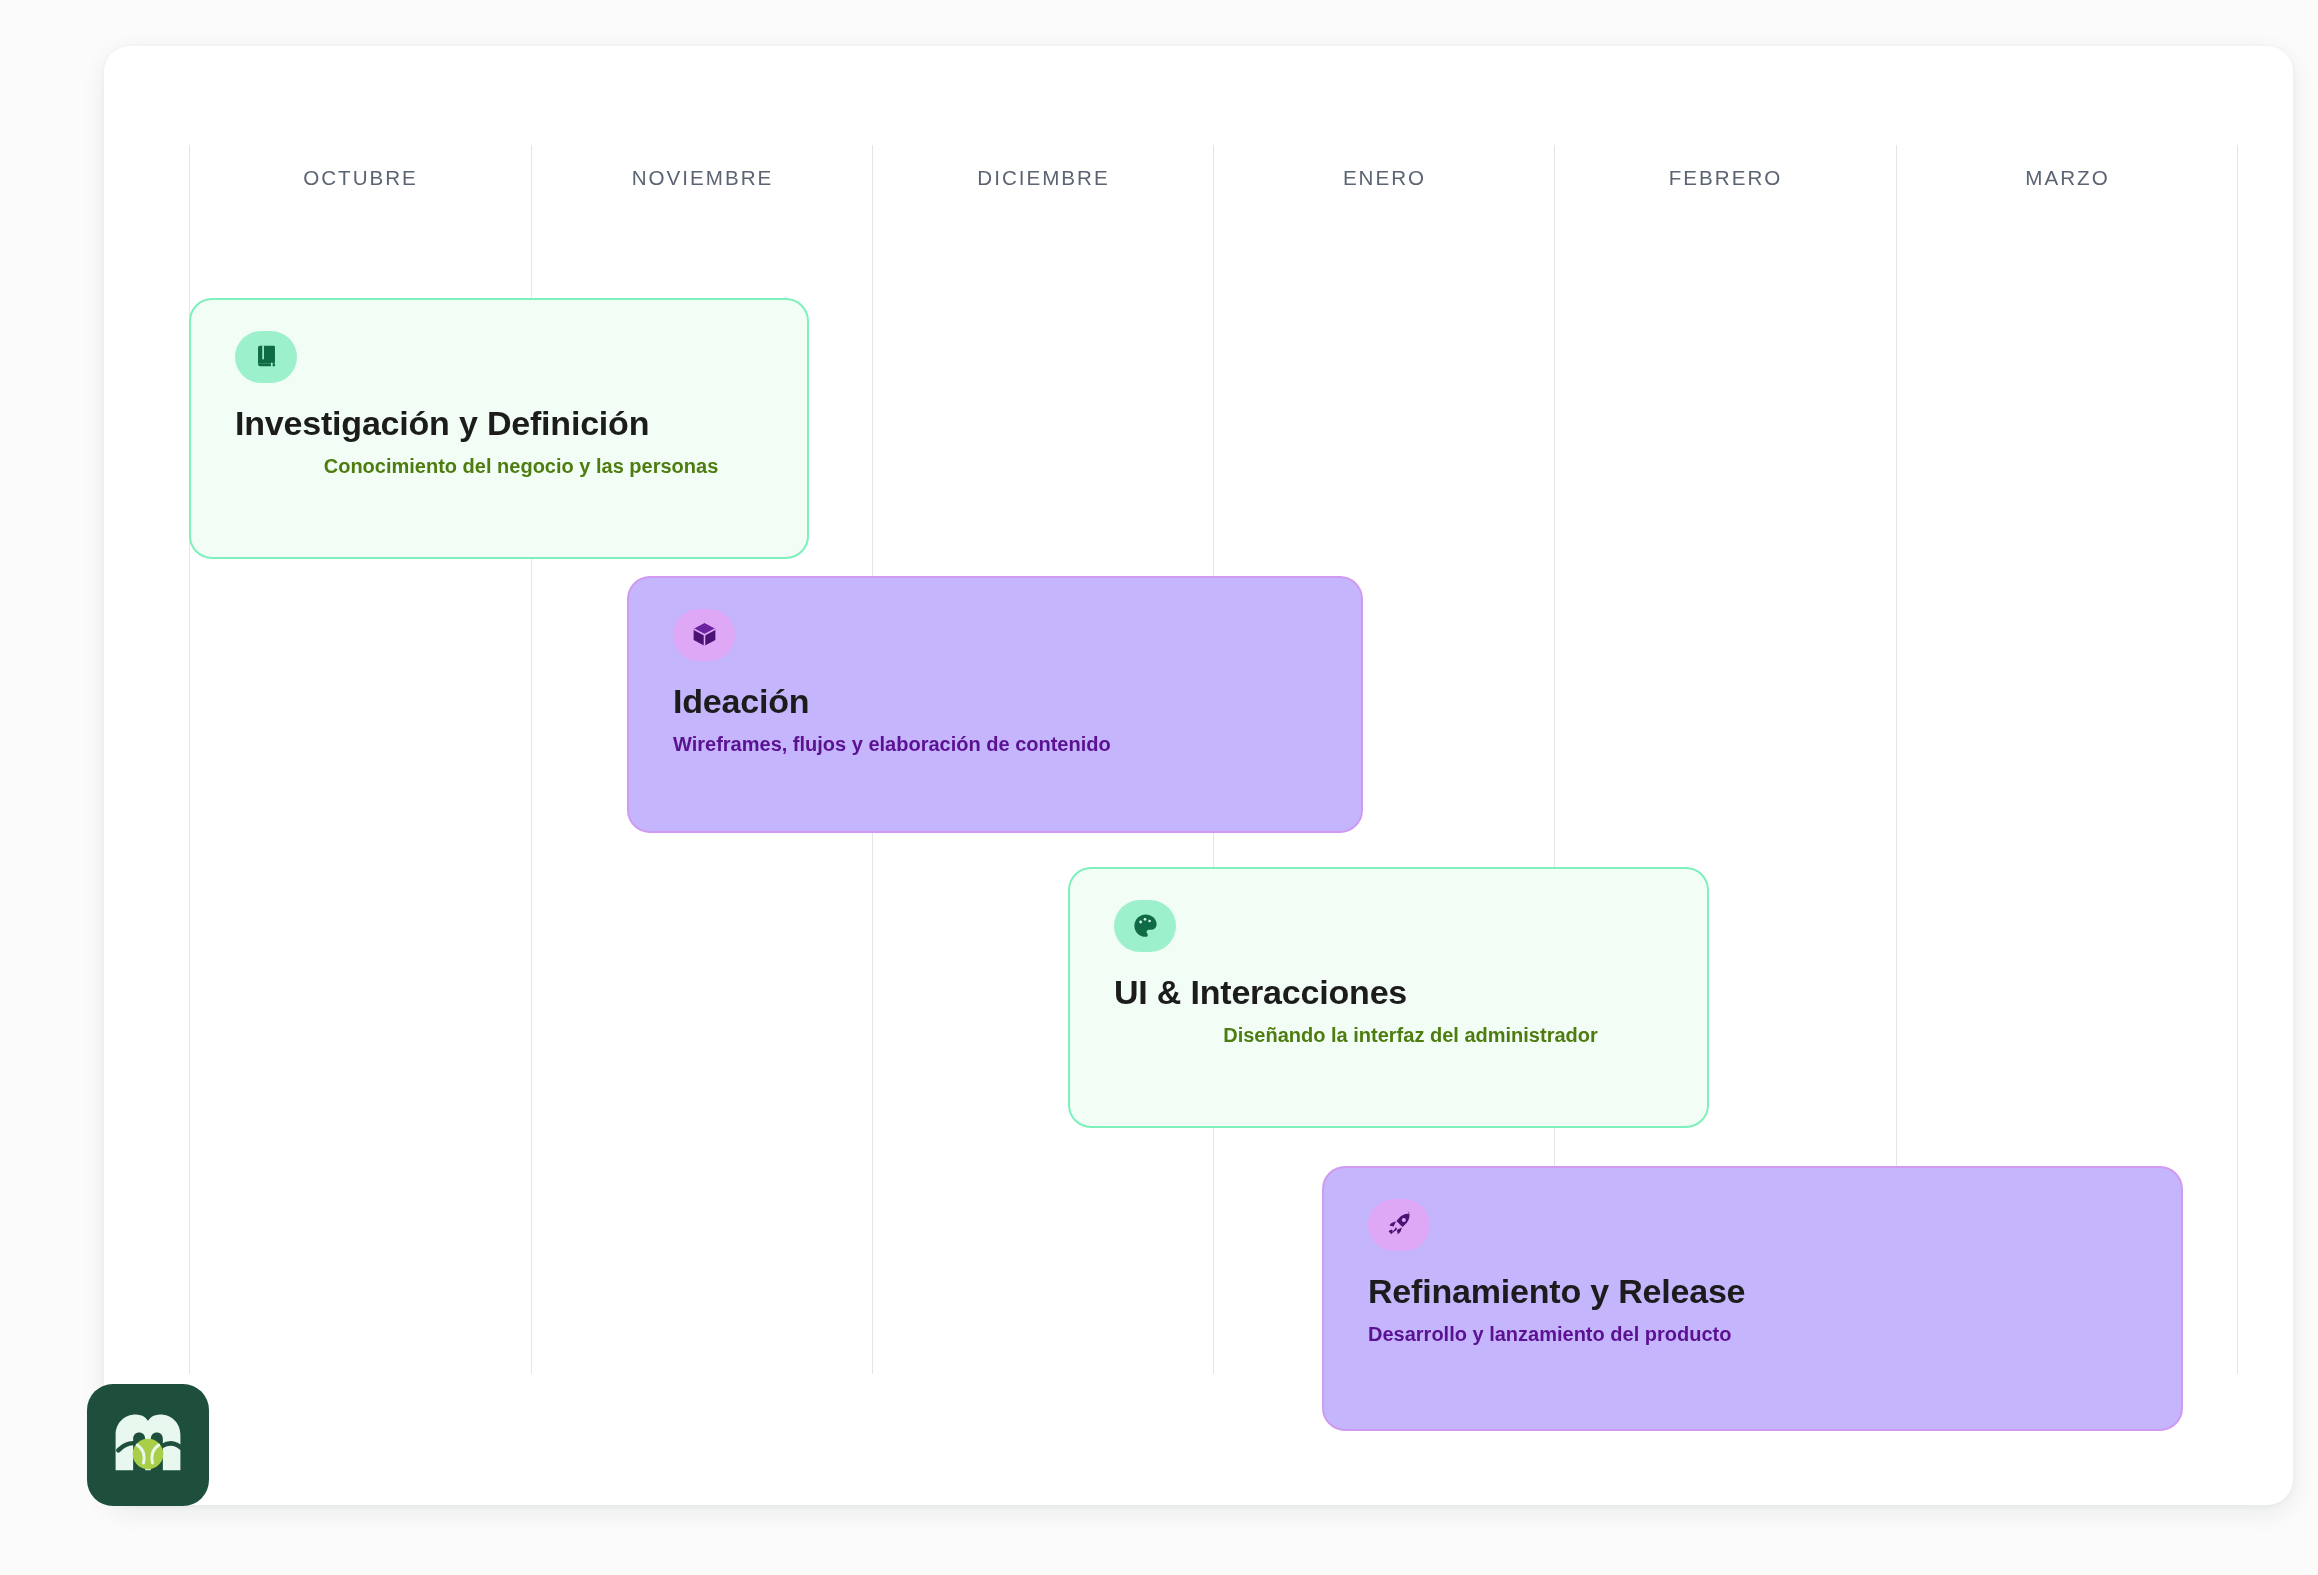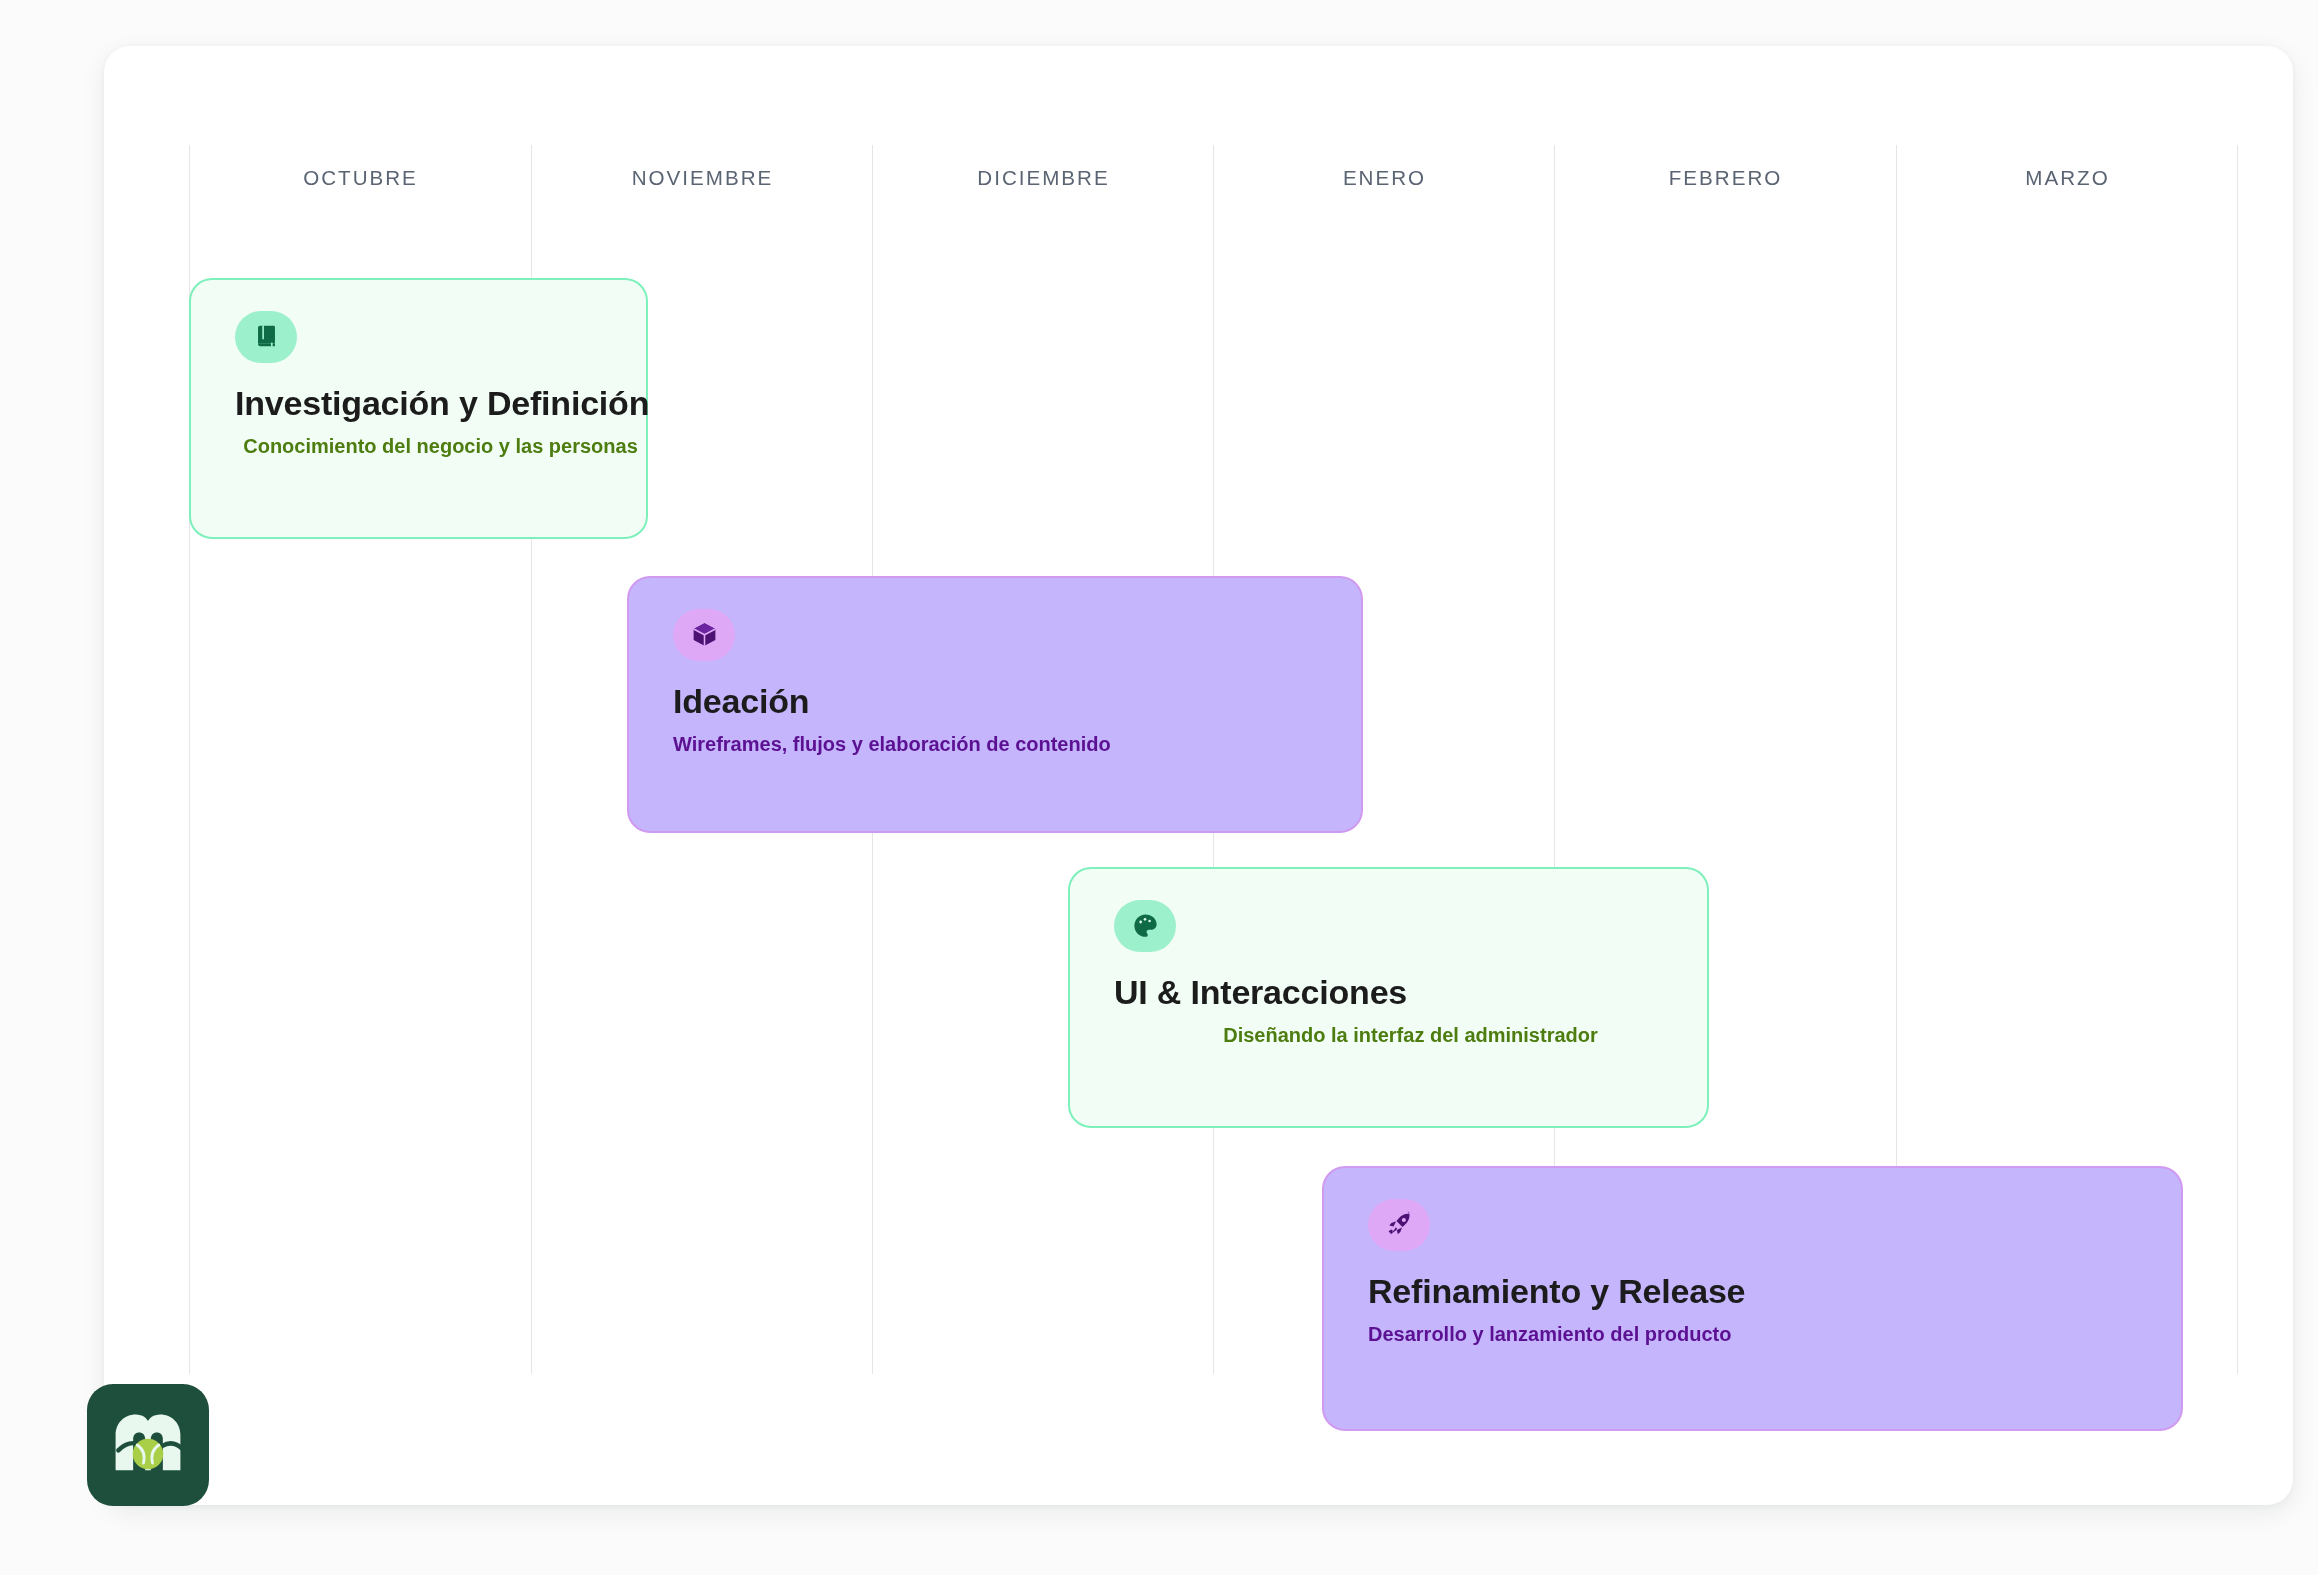--- a/index.html
+++ b/index.html
@@ -141,21 +141,21 @@
     </div>
     <div class="grid-col" style="left:1450px;">
       <div class="month-label">FEBRERO</div>
     </div>
     <div class="grid-col" style="left:1792px;text-decoration:underline;">
       <div class="month-label">MARZO</div>
     </div>
     <div class="grid-col last-edge" style="left:2133px;"></div>
   </div>
 
-  <div class="phase green" style="left:85px; top:232px; width:459px; height:261px;">
+  <div class="phase green" style="left:85px; top:252px; width:620px; height:261px;">
     <div class="badge green">
       <span>
         <svg width="29" height="29" viewBox="0 0 24 24" fill="none">
           <path d="M5 4.5A1.5 1.5 0 0 1 6.5 3H18a1 1 0 0 1 1 1v12.5a1 1 0 0 1-1 1H6.5A1.5 1.5 0 0 0 5 19V4.5Z" fill="#0f6b45"></path>
           <path d="M5 19a1.5 1.5 0 0 1 1.5-1.5H19V20H6.5A1.5 1.5 0 0 1 5 18.5V19Z" fill="#0f6b45"></path>
           <path d="M9.2 3.3v10.4" stroke="#9df0cc" stroke-width="1.4" stroke-linecap="round"></path>
           <path d="M16.4 17.6v2.2" stroke="#9df0cc" stroke-width="1.4" stroke-linecap="round"></path>
         </svg>
       </span>
     </div>

